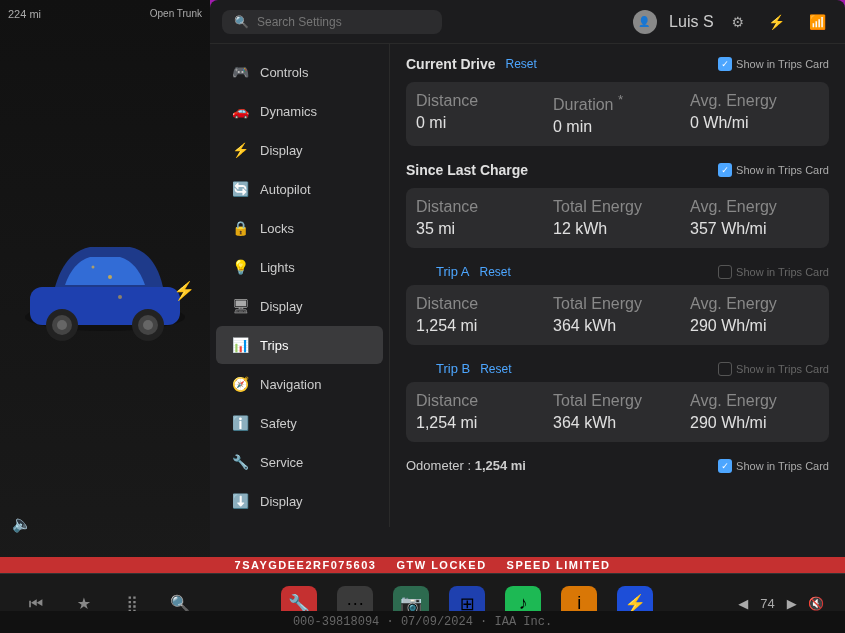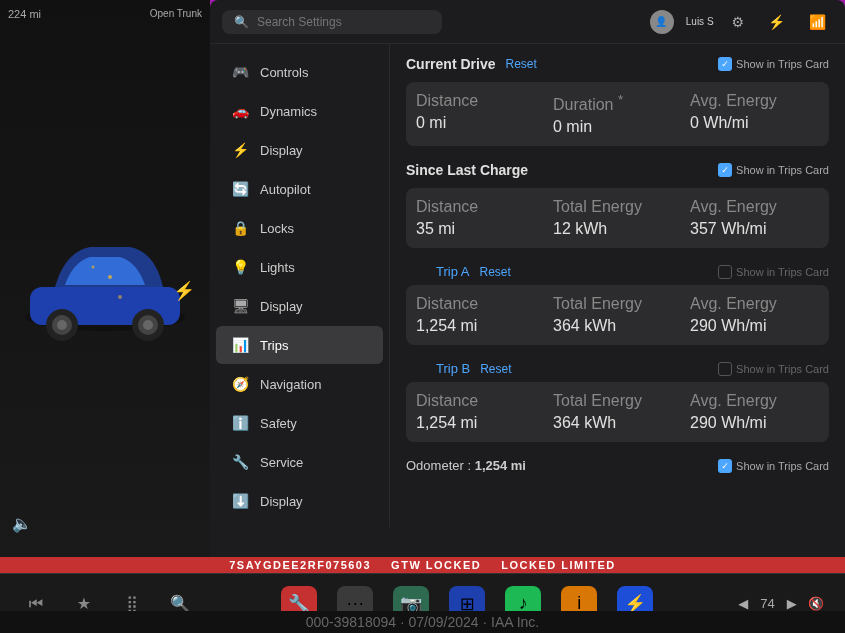--- a/index.html
+++ b/index.html
@@ -314,23 +314,24 @@
     .info-bottom {
       position: absolute;
       bottom: 0;
       left: 0;
       right: 0;
       height: 22px;
       background: #111;
       display: flex;
       align-items: center;
       justify-content: center;
-      font-size: 14px;
+      font-size: 12px;
       color: #666;
       gap: 20px;
+      font-family: Liberation Mono, monospace;
     }
 
     
     .top-header {
       display: flex;
       align-items: center;
       justify-content: space-between;
       padding: 6px 12px;
       height: 44px;
       border-bottom: 1px solid #2a2a2a;
@@ -411,21 +412,21 @@
 
   <div class="screen">
 
     <div class="top-header">
       <div class="top-header-search">
         <span style="color:#666; font-size:12px;">🔍</span>
         <input type="text" placeholder="Search Settings" style="">
       </div>
       <div class="top-header-right">
         <div class="user-avatar">👤</div>
-        <span style="font-size:10px; color:#ccc;">Luis S</span>
+        <span style="font-size:16px; color:#ccc;">Luis S</span>
         <button class="icon-btn">⚙</button>
         <button class="icon-btn">⚡</button>
         <button class="icon-btn">📶</button>
       </div>
     </div>
 
     <div class="main-layout">
 
       <div class="sidebar">
         <div class="sidebar-item">
@@ -598,21 +599,21 @@
           </div>
         </div>
 
       </div>
     </div>
   </div>
 
   <div class="alert-full">
     <span>7SAYGDEE2RF075603</span>
     <span>GTW LOCKED</span>
-    <span>LOCKED LIMITED</span>
+    <span>SPEED LIMITED</span>
   </div>
 
   <div class="taskbar">
     <div class="taskbar-left">
       <div class="taskbar-icon">⏮</div>
       <div class="taskbar-icon">★</div>
       <div class="taskbar-icon">⣿</div>
       <div class="taskbar-icon">🔍</div>
     </div>
     <div class="taskbar-center">

